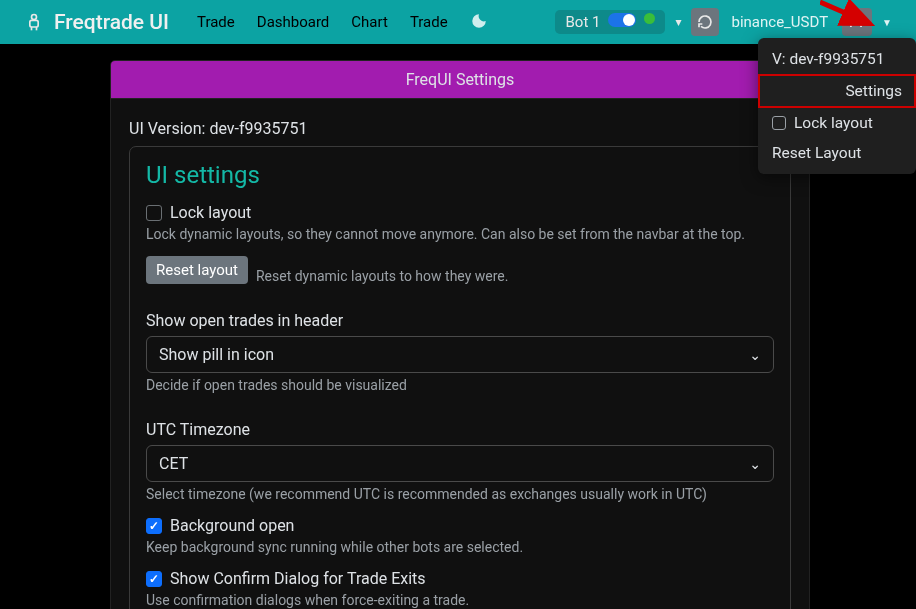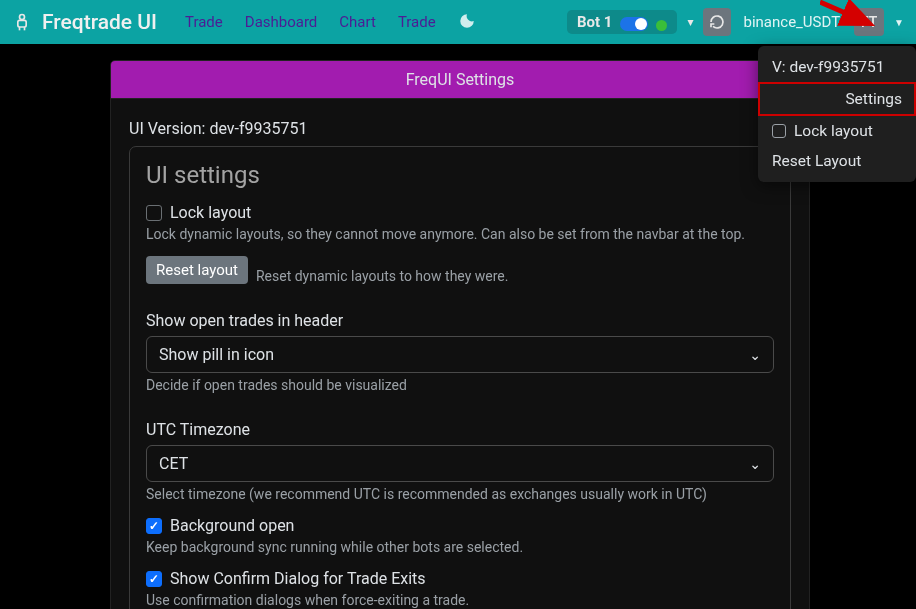--- a/index.html
+++ b/index.html
@@ -11,35 +11,34 @@
     height: 609px;
     overflow: hidden;
     font-size: 15px;
     position: relative;
   }
   .navbar {
     display: flex;
     align-items: center;
     background: #0ca3a3;
     height: 44px;
-    padding: 0 12px;
+    padding: 0 24px;
     color: #e8e8e8;
     gap: 6px;
   }
   .logo { width: 20px; height: 28px; display:flex; align-items:center; justify-content:center; }
   .brand { font-size: 21px; font-weight: 500; margin-left: 4px; margin-right: 14px; color:#f0f0f0; }
-  .nav-link { color: #4c1d95; font-size: 15px; padding: 4px 8px; cursor: pointer; }
+  .nav-link { color: #000000; font-size: 15px; padding: 4px 8px; cursor: pointer; }
   .spacer { flex: 1; }
   .bot-pill {
-    display: flex; align-items: flex-end; gap: 8px;
+    display: flex; align-items: flex-start; gap: 8px;
     background: #0d8a8a;
     border-radius: 5px;
     padding: 3px 10px;
     font-size: 15px;
-    font-weight: bold;
   }
   .toggle {
     width: 28px; height: 14px; border-radius: 8px;
     background: #1c73e8; position: relative;
   }
   .toggle::after {
     content:""; position:absolute; width:12px; height:12px;
     background:#fff; border-radius:50%; top:1px; right:1px;
   }
   .status-dot { width:11px; height:11px; background:#3abe3a; border-radius:50%; }
@@ -59,21 +58,21 @@
   .theme-icon { width:18px; height:18px; fill:#d0eeee; }
 
   
   .arrow-annot {
     position:absolute; top:-2px; left:820px; pointer-events:none;
   }
 
   
   .dropdown {
     position: absolute;
-    top: 46px;
+    top: 38px;
     right: 0;
     width: 158px;
     background: #1f1f1f;
     border-radius: 6px;
     padding: 6px 0;
     font-size: 15.5px;
     z-index: 10;
     box-shadow: 0 4px 16px rgba(0,0,0,.5);
   }
   .dropdown-item {
@@ -110,21 +109,21 @@
     font-size: 16px;
   }
   .card-body { padding: 20px 18px 12px; }
   .ui-version { font-size: 16px; margin-bottom: 8px; }
 
   .subcard {
     border: 1px solid #3a3a3a;
     border-radius: 7px;
     padding: 14px 16px 12px;
   }
-  .sub-title { font-size: 24px; font-weight:400; color:#a3a3a3; margin-bottom:14px; }
+  .sub-title { font-size: 24px; font-weight:400; color:#14b8a6; margin-bottom:14px; }
 
   .form-check { display:flex; align-items:center; gap:8px; font-size:16px; }
   .cbox {
     width:16px; height:16px; border:1.5px solid #6a6f73; border-radius:3px;
     display:inline-flex; align-items:center; justify-content:center;
     flex-shrink:0;
   }
   .cbox.checked { background:#0d6efd; border-color:#0d6efd; }
   .cbox.checked::after { content:"✓"; color:#fff; font-size:12px; line-height:1; font-weight:700; }
   .hint { color:#9aa0a6; font-size:14px; margin-top:4px; }

